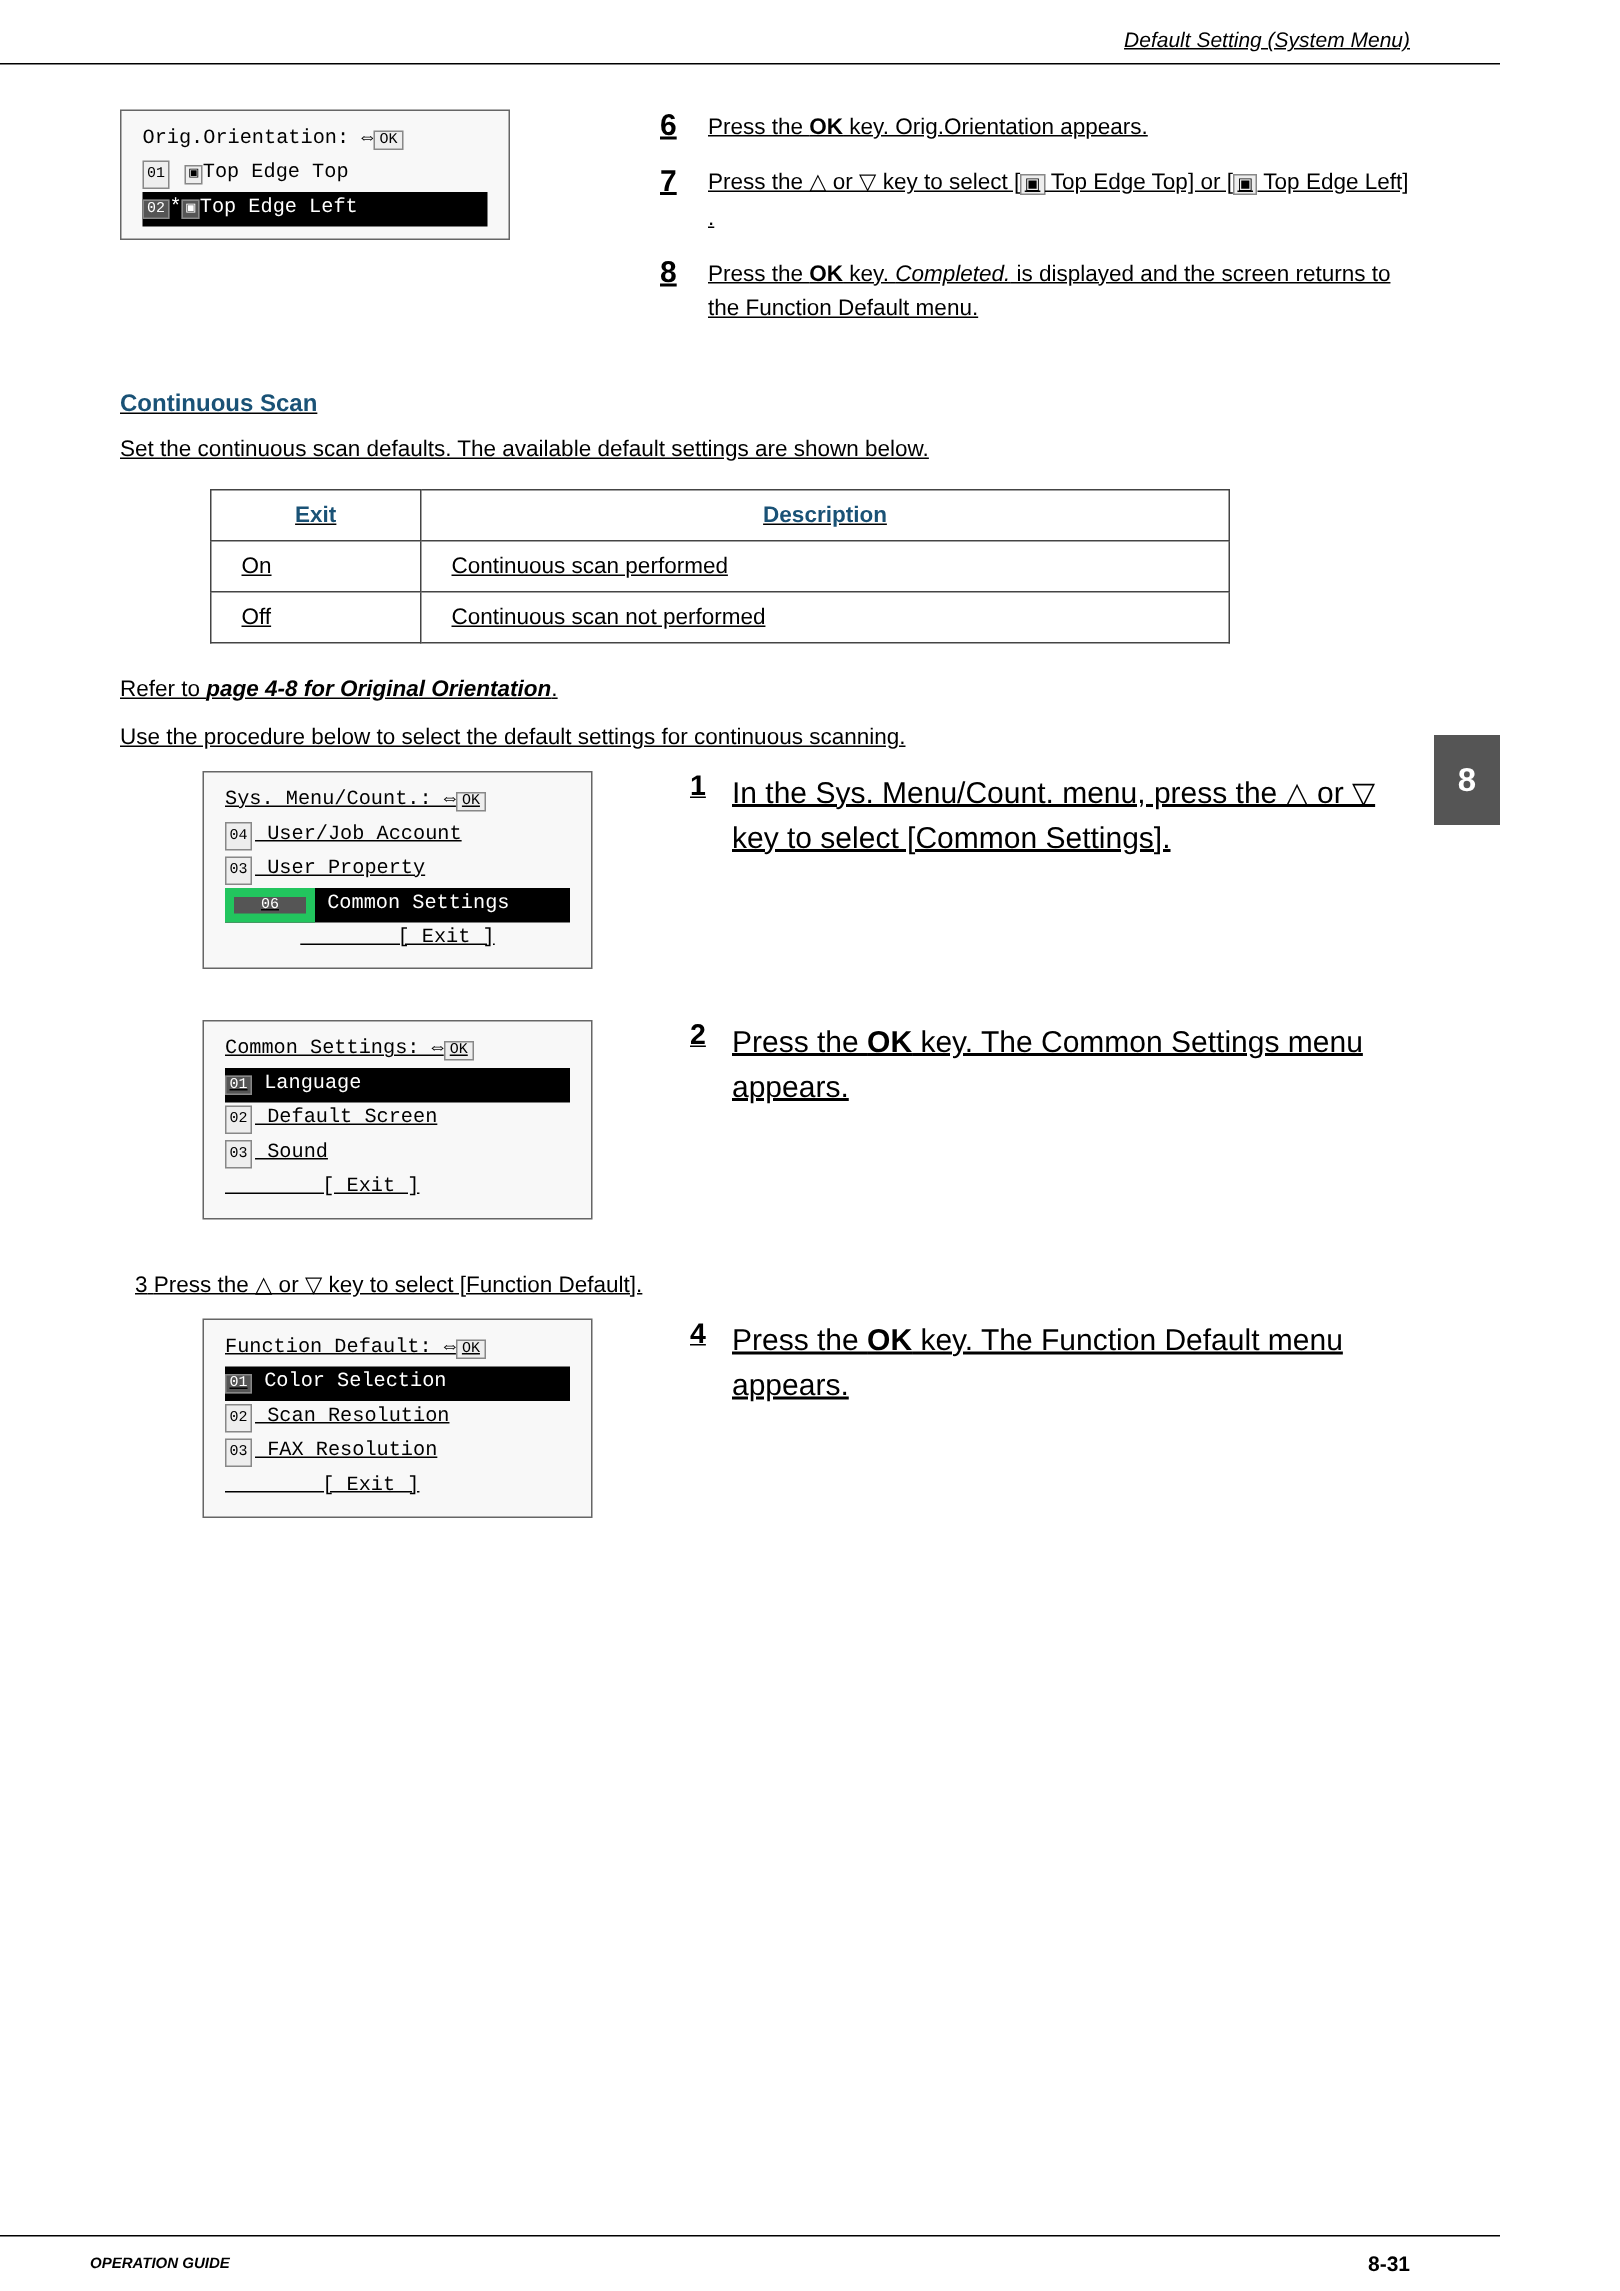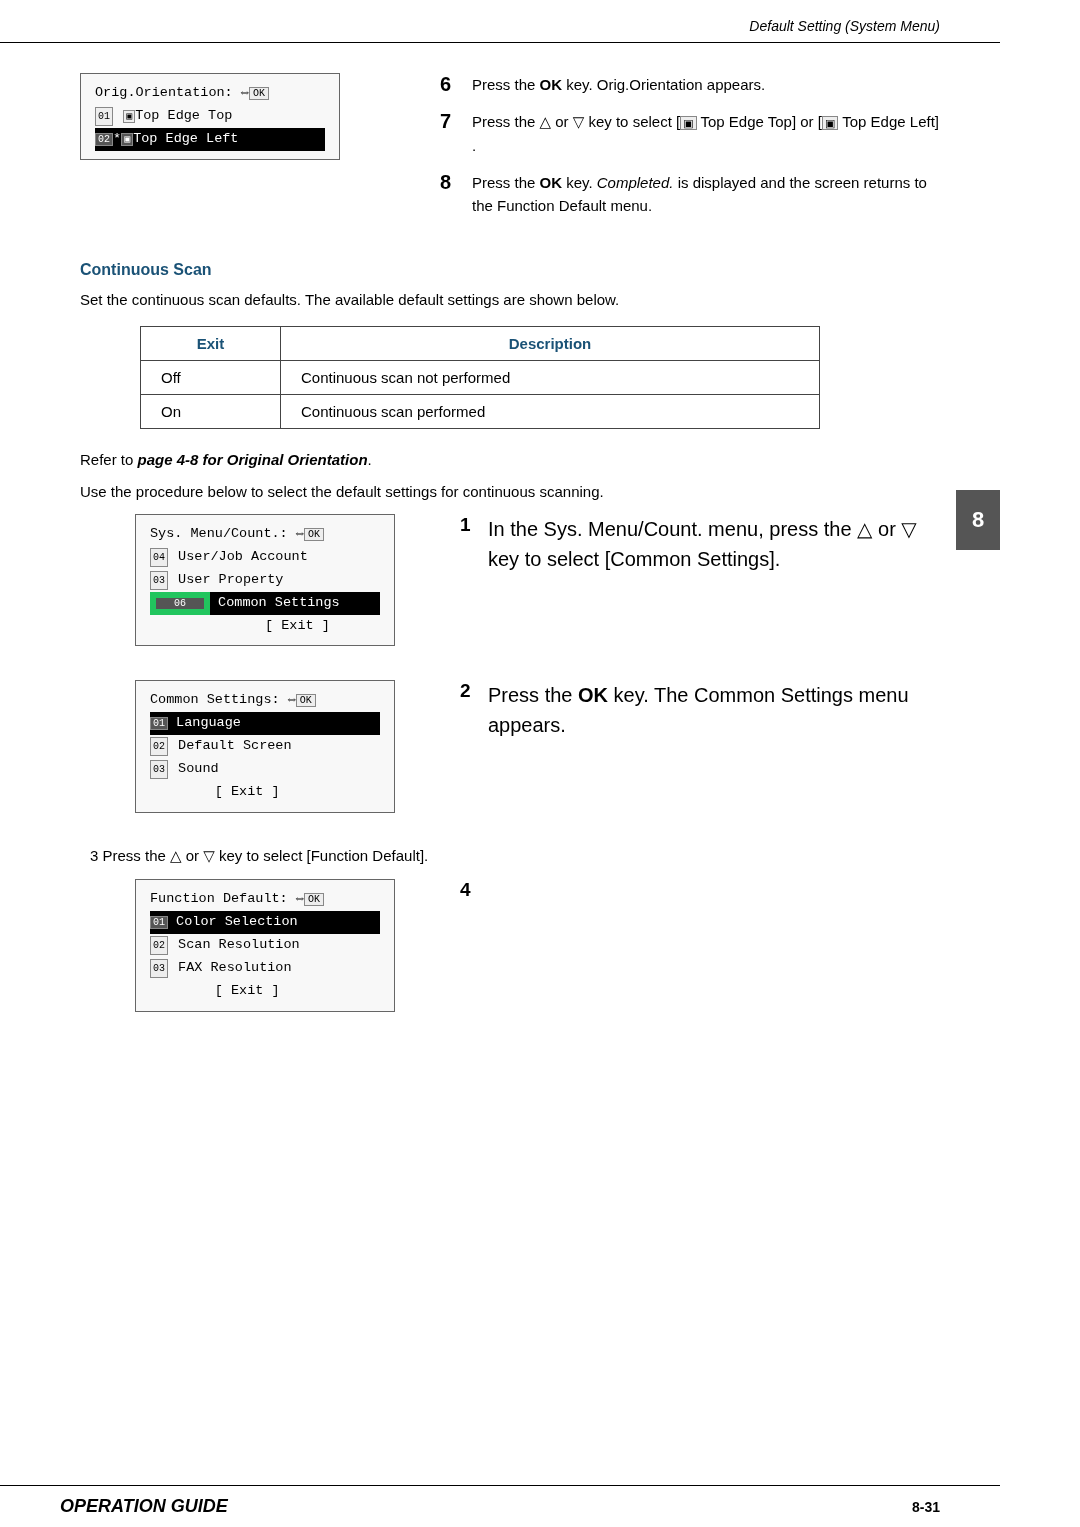--- a/index.html
+++ b/index.html
@@ -10,20 +10,21 @@
       color: #000;
       width: 1080px;
       min-height: 1527px;
       position: relative;
     }
     .page-container {
       width: 1000px;
       min-height: 1527px;
       padding: 0;
       position: relative;
+      text-decoration: underline;
     }
     
     .header {
       display: flex;
       justify-content: flex-end;
       padding: 18px 60px 8px 60px;
       border-bottom: 1.5px solid #000;
       margin-bottom: 0;
     }
     .header-title {
@@ -134,21 +135,21 @@
       right: 0;
       border-top: 1.5px solid #000;
       display: flex;
       justify-content: space-between;
       align-items: center;
       padding: 10px 60px;
     }
     .footer-left {
       font-weight: bold;
       font-style: italic;
-      font-size: 18px;
+      font-size: 10px;
     }
     .footer-right {
       font-weight: bold;
       font-size: 14px;
     }
     
     .top-steps {
       display: flex;
       align-items: flex-start;
       margin-bottom: 18px;
@@ -247,26 +248,26 @@
 
       <table class="desc-table">
         <thead>
           <tr>
             <th>Exit</th>
             <th>Description</th>
           </tr>
         </thead>
         <tbody>
           <tr>
+            <td>On</td>
+            <td>Continuous scan performed</td>
+          </tr>
+          <tr>
             <td>Off</td>
             <td>Continuous scan not performed</td>
-          </tr>
-          <tr>
-            <td>On</td>
-            <td>Continuous scan performed</td>
           </tr>
         </tbody>
       </table>
 
       <p class="reference">Refer to <em>page 4-8 for Original Orientation</em>.</p>
       <p class="reference">Use the procedure below to select the default settings for continuous scanning.</p>
     </div>
 
     <div class="proc-two-col">
       <div class="proc-left">
@@ -317,20 +318,21 @@
           <span class="lcd-row">Function Default: ⇔<span style="border:1px solid #888;font-size:10px;padding:0 3px;background:#eee;">OK</span></span>
           <span class="lcd-row selected"><span style="border:1px solid #888;font-size:10px;padding:0 2px;background:#555;color:#fff;">01</span> Color Selection</span>
           <span class="lcd-row"><span class="lcd-icon">02</span> Scan Resolution</span>
           <span class="lcd-row"><span class="lcd-icon">03</span> FAX Resolution</span>
           <span class="lcd-row">        [ Exit ]</span>
         </div>
       </div>
       <div class="proc-right">
         <div class="pstep">
           <span class="pnum">4</span>
+          <span class="ptext">Press the <strong>OK</strong> key. The Function Default menu appears.</span>
         </div>
       </div>
     </div>
 
   </div>
 
   <div class="footer">
     <span class="footer-left">OPERATION GUIDE</span>
     <span class="footer-right">8-31</span>
   </div>

